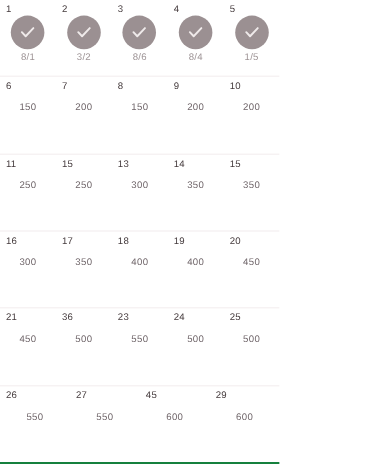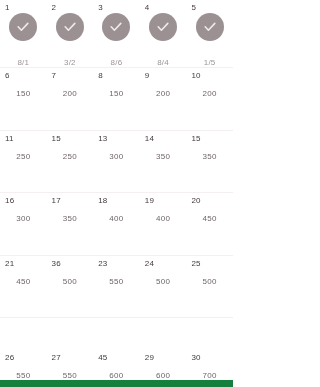--- a/index.html
+++ b/index.html
@@ -22,22 +22,21 @@
     flex-direction: column;
   }
 
   .cal-row {
     display: flex;
     flex: 1 1 0;
     border-bottom: 1px solid #f4eff0;
     box-sizing: border-box;
   }
   .cal-row:last-child {
-    border-bottom: 7px solid #15803d;
-    align-items: flex-end;
+    border-bottom: 2px solid #15803d;
   }
 
   .cal-cell {
     flex: 1 1 0;
     position: relative;
     box-sizing: border-box;
     display: flex;
     flex-direction: column;
     align-items: center;
   }
@@ -61,21 +60,21 @@
     margin-top: 1px;
     display: flex;
     align-items: center;
     justify-content: center;
   }
   .circle svg {
     display: block;
   }
 
   .datelabel {
-    margin-top: 17px;
+    margin-top: 2px;
     font-size: 8px;
     line-height: 9px;
     color: #9e9496;
     letter-spacing: 0.2px;
   }
 
   .value {
     margin-top: 9px;
     font-size: 8px;
     line-height: 9px;
@@ -248,19 +247,15 @@
       <span class="value">550</span>
     </div>
     <div class="cal-cell">
       <span class="daynum">45</span>
       <span class="value">600</span>
     </div>
     <div class="cal-cell">
       <span class="daynum">29</span>
       <span class="value">600</span>
     </div>
-    <div class="cal-cell">
-      <span class="daynum">30</span>
-      <span class="value">700</span>
-    </div>
   </div>
 
 </div>
 
 </body></html>

